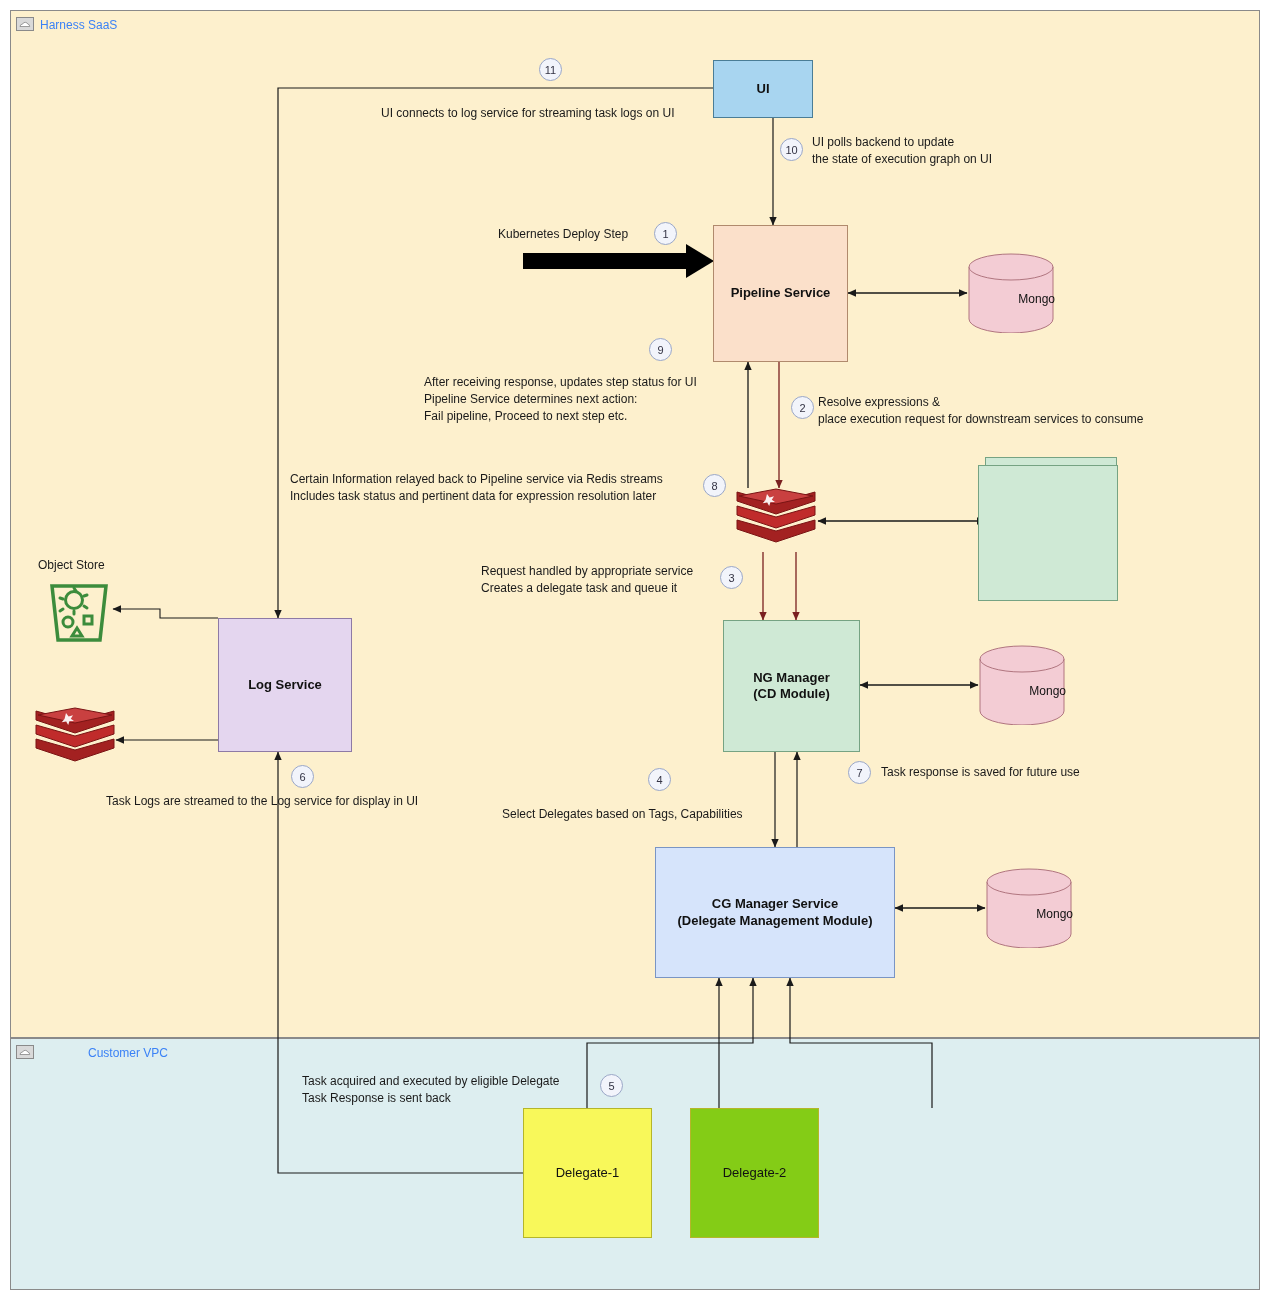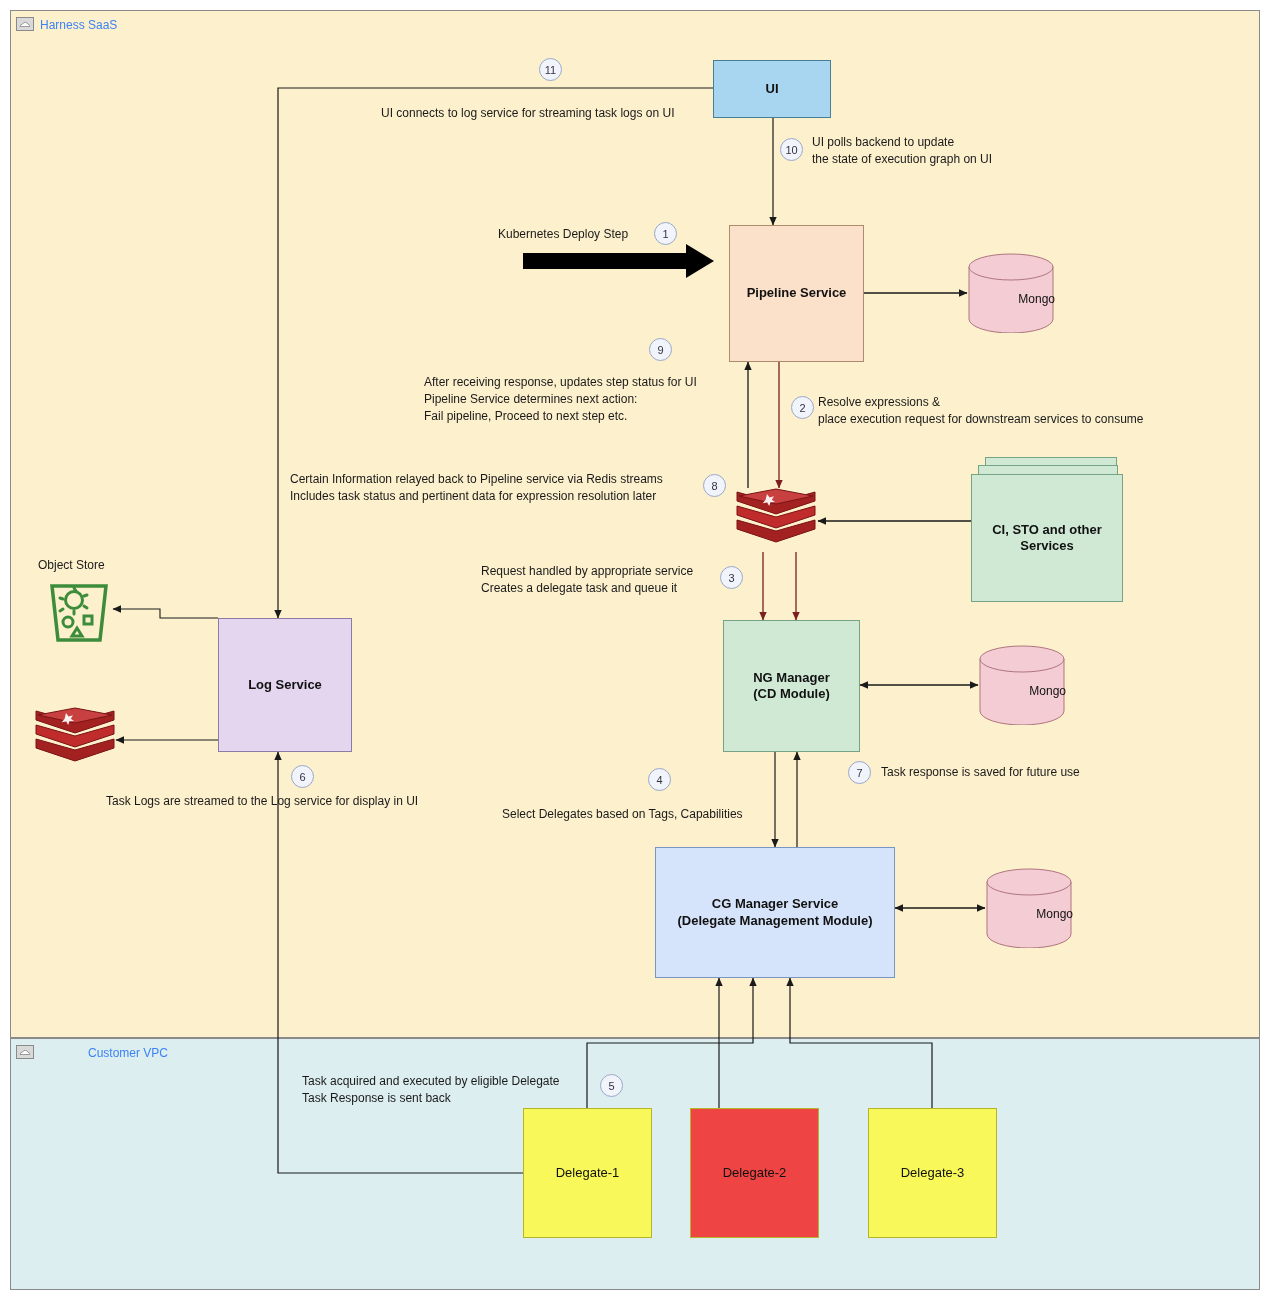--- a/index.html
+++ b/index.html
@@ -151,46 +151,41 @@
     <path d="M587,1108 L587,1043 L753,1043 L753,978" stroke="#1a1a1a" stroke-width="1.2" fill="none" marker-end="url(#arrow)"></path>
     <path d="M932,1108 L932,1043 L790,1043 L790,978" stroke="#1a1a1a" stroke-width="1.2" fill="none" marker-end="url(#arrow)"></path>
 
     <path d="M523,1173 L278,1173 L278,752" stroke="#1a1a1a" stroke-width="1.2" fill="none" marker-end="url(#arrow)"></path>
 
     <path d="M218,618 L160,618 L160,609 L113,609" stroke="#1a1a1a" stroke-width="1.1" fill="none" marker-end="url(#arrow)"></path>
 
     <path d="M218,740 L160,740 L160,740 L116,740" stroke="#1a1a1a" stroke-width="1.1" fill="none" marker-end="url(#arrow)"></path>
   </svg>
 
-  <div class="node" style="left:713px; top:60px; width:118px; height:58px; background:#a8d5f0; border:1px solid #4a7d96;">UI</div>
-
-  <div class="node" style="left:713px; top:225px; width:135px; height:137px; background:#fbe0ca; border:1px solid #b08a6d;margin-left:16px;">Pipeline Service</div>
+  <div class="node" style="left:713px; top:60px; width:100px; height:58px; background:#a8d5f0; border:1px solid #4a7d96;">UI</div>
+
+  <div class="node" style="left:713px; top:225px; width:135px; height:137px; background:#fbe0ca; border:1px solid #b08a6d;">Pipeline Service</div>
 
   <div class="node" style="left:218px; top:618px; width:134px; height:134px; background:#e4d6ef; border:1px solid #8e7aa5;">Log Service</div>
 
   <div class="node" style="left:723px; top:620px; width:137px; height:132px; background:#cfe9d5; border:1px solid #76a383; flex-direction:column;">
     <span>NG Manager</span>
     <span>(CD Module)</span>
   </div>
 
   <div class="node" style="left:655px; top:847px; width:240px; height:131px; background:#d6e4fb; border:1px solid #7a95c4; flex-direction:column;">
     <span>CG Manager Service</span>
     <span>(Delegate Management Module)</span>
   </div>
 
   <div style="position:absolute; left:985px; top:457px; width:130px; height:130px; background:#cfe9d5; border:1px solid #76a383;"></div>
   <div style="position:absolute; left:978px; top:465px; width:138px; height:134px; background:#cfe9d5; border:1px solid #76a383;"></div>
-  <div class="node" style="left:971px; top:474px; width:152px; height:128px; background:#cfe9d5; border:1px solid #76a383; flex-direction:column;">
-    <span>CI, STO and other</span>
-    <span>Services</span>
-  </div>
 
   <div class="node plain" style="left:523px; top:1108px; width:129px; height:130px; background:#f8f85a; border:1px solid #b5b52a;">Delegate-1</div>
-  <div class="node plain" style="left:690px; top:1108px; width:129px; height:130px; background:#ef4444; border:1px solid #b5b52a;">Delegate-2</div>
-  <div class="node plain" style="left:868px; top:1108px; width:129px; height:130px; background:#f8f85a; border:1px solid #b5b52a;">Delegate-3</div>
+  <div class="node plain" style="left:690px; top:1108px; width:129px; height:130px; background:#84cc16; border:1px solid #b5b52a;">Delegate-2</div>
 
   <div class="cyl" style="left:967px; top:253px; width:88px; height:80px;">
     <svg width="88" height="80" viewBox="0 0 88 80">
       <path d="M2,14 L2,66 a42,14 0 0 0 84,0 L86,14 z" fill="#f3ccd4" stroke="#b0757f"></path>
       <ellipse cx="44" cy="14" rx="42" ry="13" fill="#f3ccd4" stroke="#b0757f"></ellipse>
     </svg>
     <div class="cyl-label" style="top:39px;">Mongo</div>
   </div>
 
   <div class="cyl" style="left:978px; top:645px; width:88px; height:80px;">

